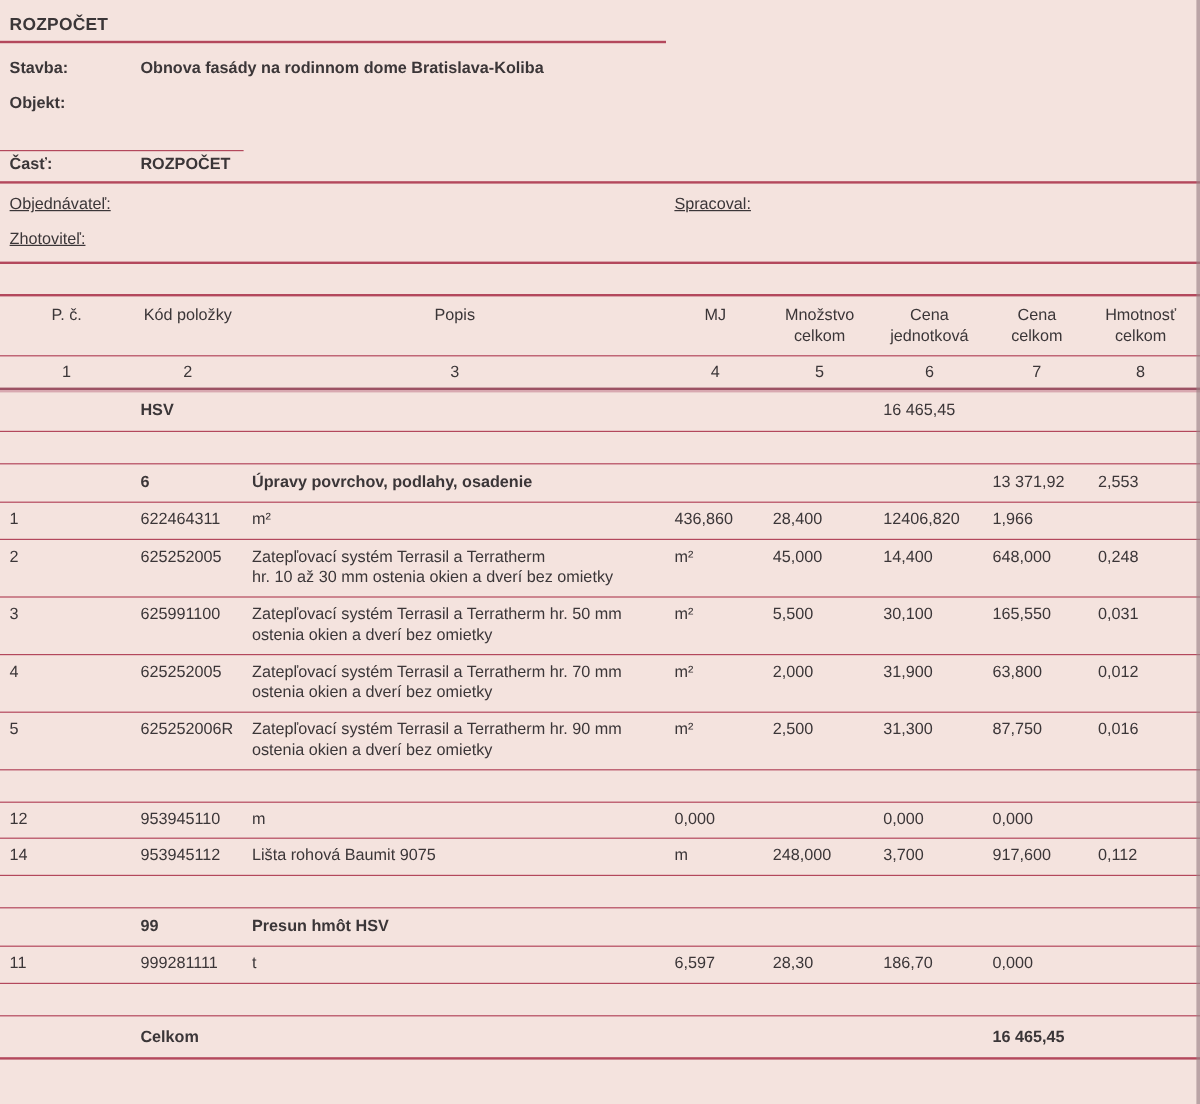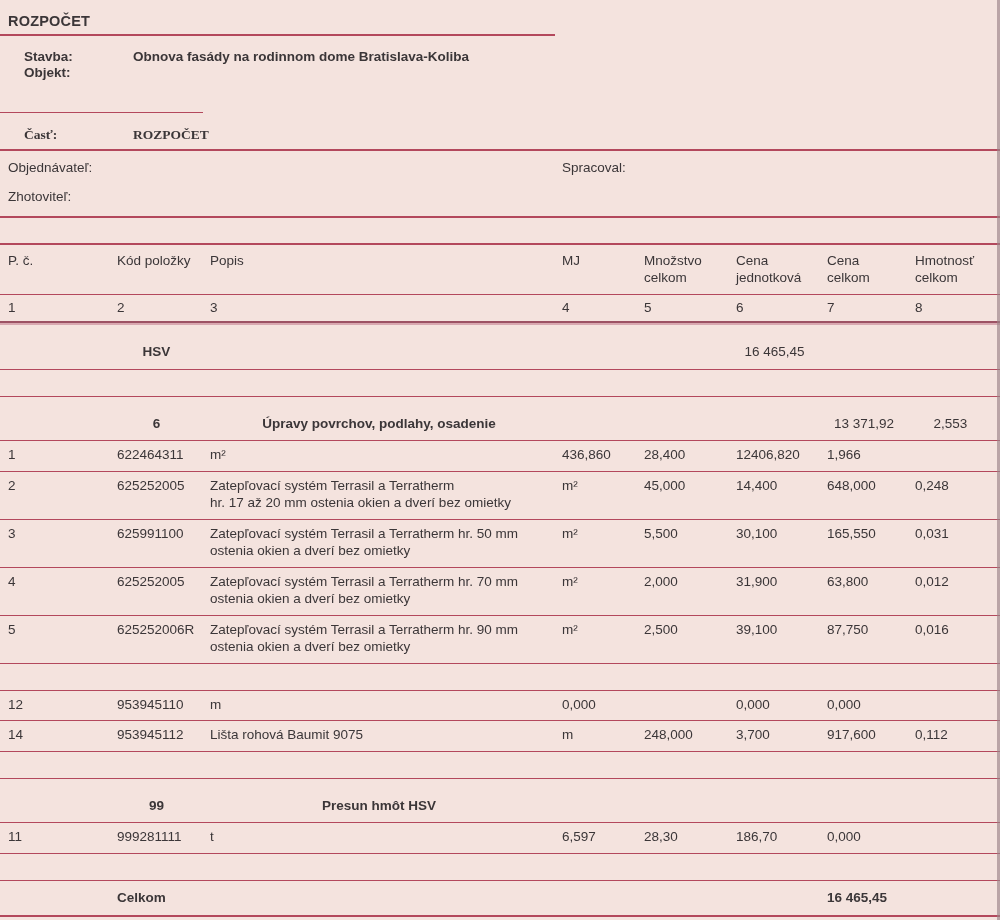--- a/index.html
+++ b/index.html
@@ -12,48 +12,48 @@
     overflow: hidden;
     position: relative;
   }
   .rule { height: 2px; background: #b3485c; }
   .rule.thin { height: 1.5px; }
   .title-rule { width: 555px; }
   .short-rule { width: 203px; }
 
   .doc-title { padding: 13px 0 5px 8px; font-weight: bold; font-size: 14.5px; letter-spacing: .2px; }
 
-  .info-row { display: grid; grid-template-columns: 109px 1fr; padding-left: 24px; line-height: 16px; }
+  .info-row { display: grid; grid-template-columns: 109px 1fr; padding-left: 8px; line-height: 16px; }
   .info-row .val { padding-left: 0; }
   .bold { font-weight: bold; }
 
   .stavba-row { margin-top: 13px; }
-  .objekt-row { }
+  .objekt-row { margin-top: 13px; }
   .shortrule-wrap { margin-top: 31px; }
-  .cast-row { margin: 14px 0 6px 0; font-family: Liberation Serif, serif; }
+  .cast-row { margin: 3px 0 6px 0; }
 
   .party-grid { display: grid; grid-template-columns: 554px 1fr; padding-left: 8px; }
-  .party-row { padding: 9px 0 0 0; line-height: 16px; height: 29px; }
+  .party-row { padding: 9px 0 0 0; line-height: 16px; height: 29px; text-decoration: underline; }
   .party-block { padding-bottom: 7px; }
 
   .table { margin-top: 25px; border-top: 2px solid #b3485c; }
   .trow, .thead-row {
     display: grid;
     grid-template-columns: 109px 93px 352px 82px 92px 91px 88px auto;
     padding-left: 8px;
   }
   .cell { padding-right: 14px; white-space: pre-line; }
-  .thead-row { padding-top: 8px; padding-bottom: 8px; line-height: 16.5px; border-bottom: 1.5px solid #b3485c; }
+  .thead-row { padding-top: 8px; padding-bottom: 8px; line-height: 16.5px; border-bottom: 1.5px solid #b3485c; text-align: center; }
   .tnums-row { padding-top: 5px; padding-bottom: 5px; line-height: 16px; }
   .thick-rule .dark { height: 2px; background: #9c5263; }
   .thick-rule .light { height: 2px; background: #d8a8b0; }
 
   .trow { border-bottom: 1.5px solid #b3485c; line-height: 17.5px; }
   .trow.item { padding-top: 5px; padding-bottom: 7px; }
-  .trow.group, .trow.section { padding-top: 18px; padding-bottom: 8px; text-align: center; }
+  .trow.group, .trow.section { padding-top: 6px; padding-bottom: 8px; }
   .trow.spacer { height: 27px; }
   .trow.total { padding-top: 8px; padding-bottom: 9px; border-bottom: 2px solid #b3485c; }
   .trow.group .c-code, .trow.group .c-desc,
   .trow.section .c-code, .trow.section .c-desc,
   .trow.total .c-code, .trow.total .c-total_price { font-weight: bold; }
 
   .page-edge {
     position: absolute; top: 0; right: 0; width: 3px; height: 920px;
     background: #9b8287; opacity: .65;
   }
@@ -150,21 +150,21 @@
           <div class="cell c-mj">m²</div>
           <div class="cell c-qty">436,860</div>
           <div class="cell c-unit_price">28,400</div>
           <div class="cell c-total_price">12406,820</div>
           <div class="cell c-weight">1,966</div>
         </div>
         <div class="trow item">
           <div class="cell c-pc">2</div>
           <div class="cell c-code">625252005</div>
           <div class="cell c-desc">Zatepľovací systém Terrasil a Terratherm
-hr. 17 až 20 mm ostenia okien a dverí bez omietky</div>
+hr. 10 až 30 mm ostenia okien a dverí bez omietky</div>
           <div class="cell c-mj">m²</div>
           <div class="cell c-qty">45,000</div>
           <div class="cell c-unit_price">14,400</div>
           <div class="cell c-total_price">648,000</div>
           <div class="cell c-weight">0,248</div>
         </div>
         <div class="trow item">
           <div class="cell c-pc">3</div>
           <div class="cell c-code">625991100</div>
           <div class="cell c-desc">Zatepľovací systém Terrasil a Terratherm hr. 50 mm
@@ -186,21 +186,21 @@
           <div class="cell c-total_price">63,800</div>
           <div class="cell c-weight">0,012</div>
         </div>
         <div class="trow item">
           <div class="cell c-pc">5</div>
           <div class="cell c-code">625252006R</div>
           <div class="cell c-desc">Zatepľovací systém Terrasil a Terratherm hr. 90 mm
 ostenia okien a dverí bez omietky</div>
           <div class="cell c-mj">m²</div>
           <div class="cell c-qty">2,500</div>
-          <div class="cell c-unit_price">39,100</div>
+          <div class="cell c-unit_price">31,300</div>
           <div class="cell c-total_price">87,750</div>
           <div class="cell c-weight">0,016</div>
         </div>
         <div class="trow spacer"></div>
         <div class="trow item">
           <div class="cell c-pc">12</div>
           <div class="cell c-code">953945110</div>
           <div class="cell c-mj">m</div>
           <div class="cell c-qty">0,000</div>
           <div class="cell c-unit_price"></div>

